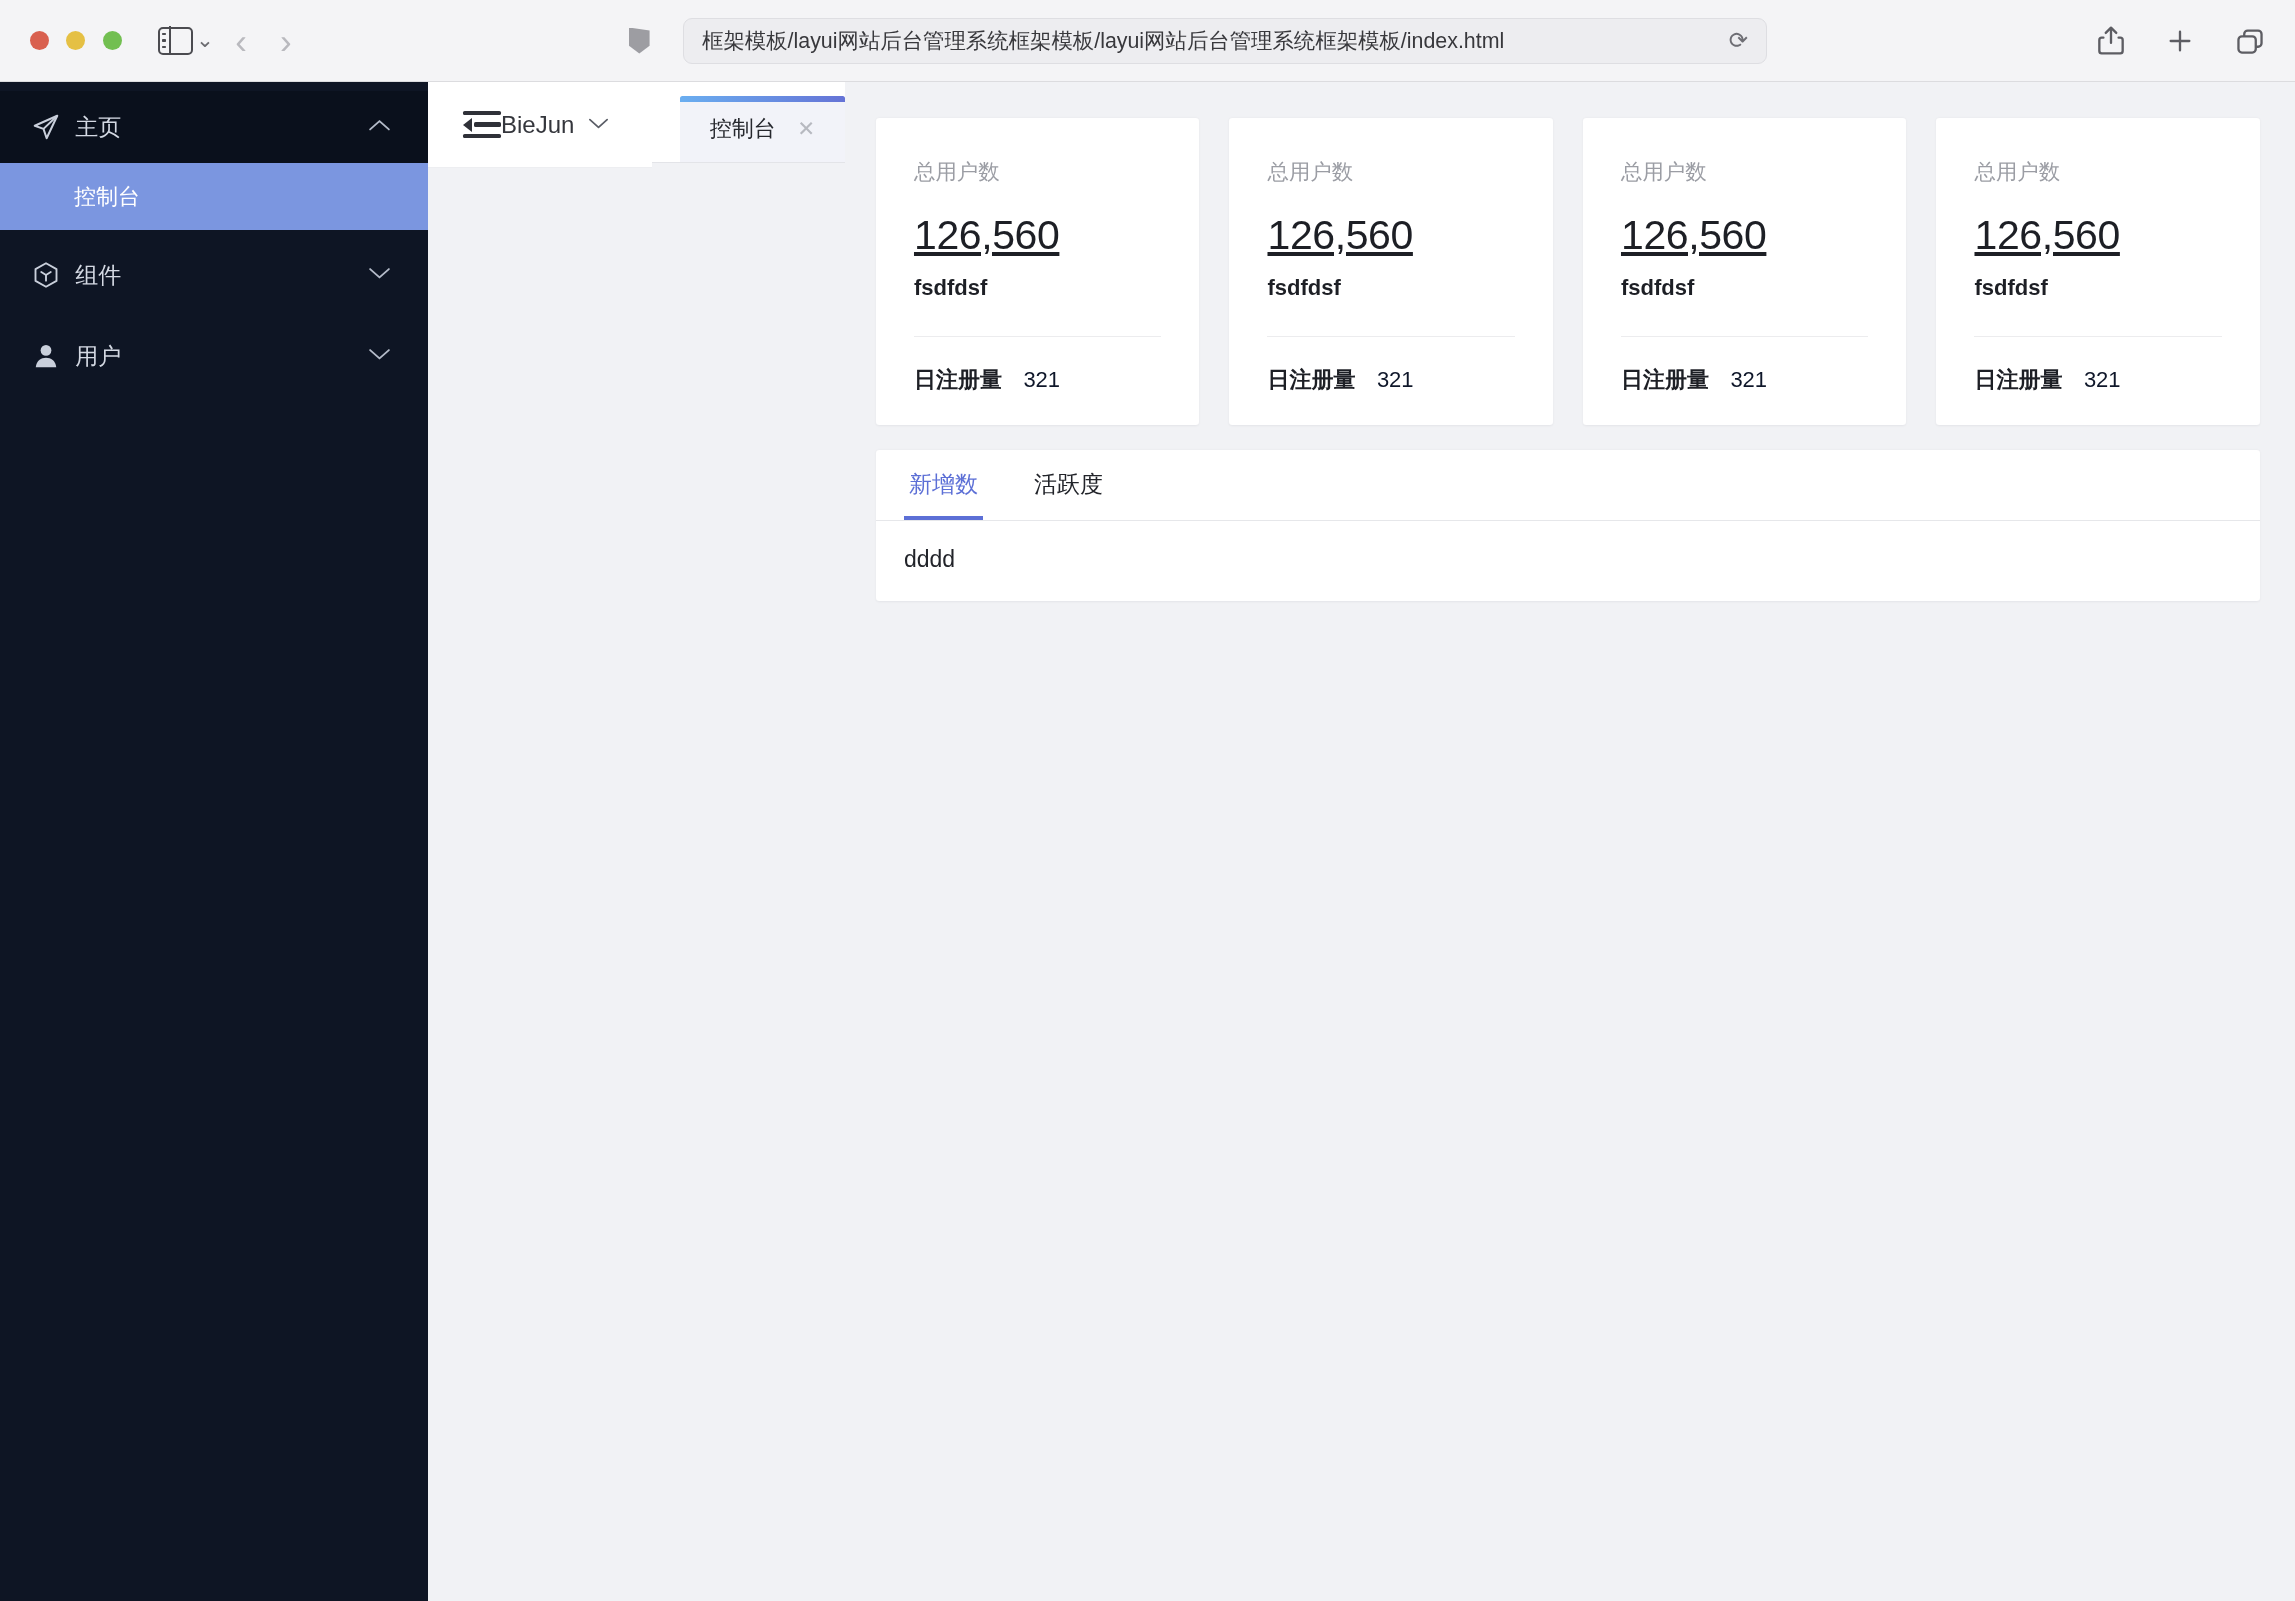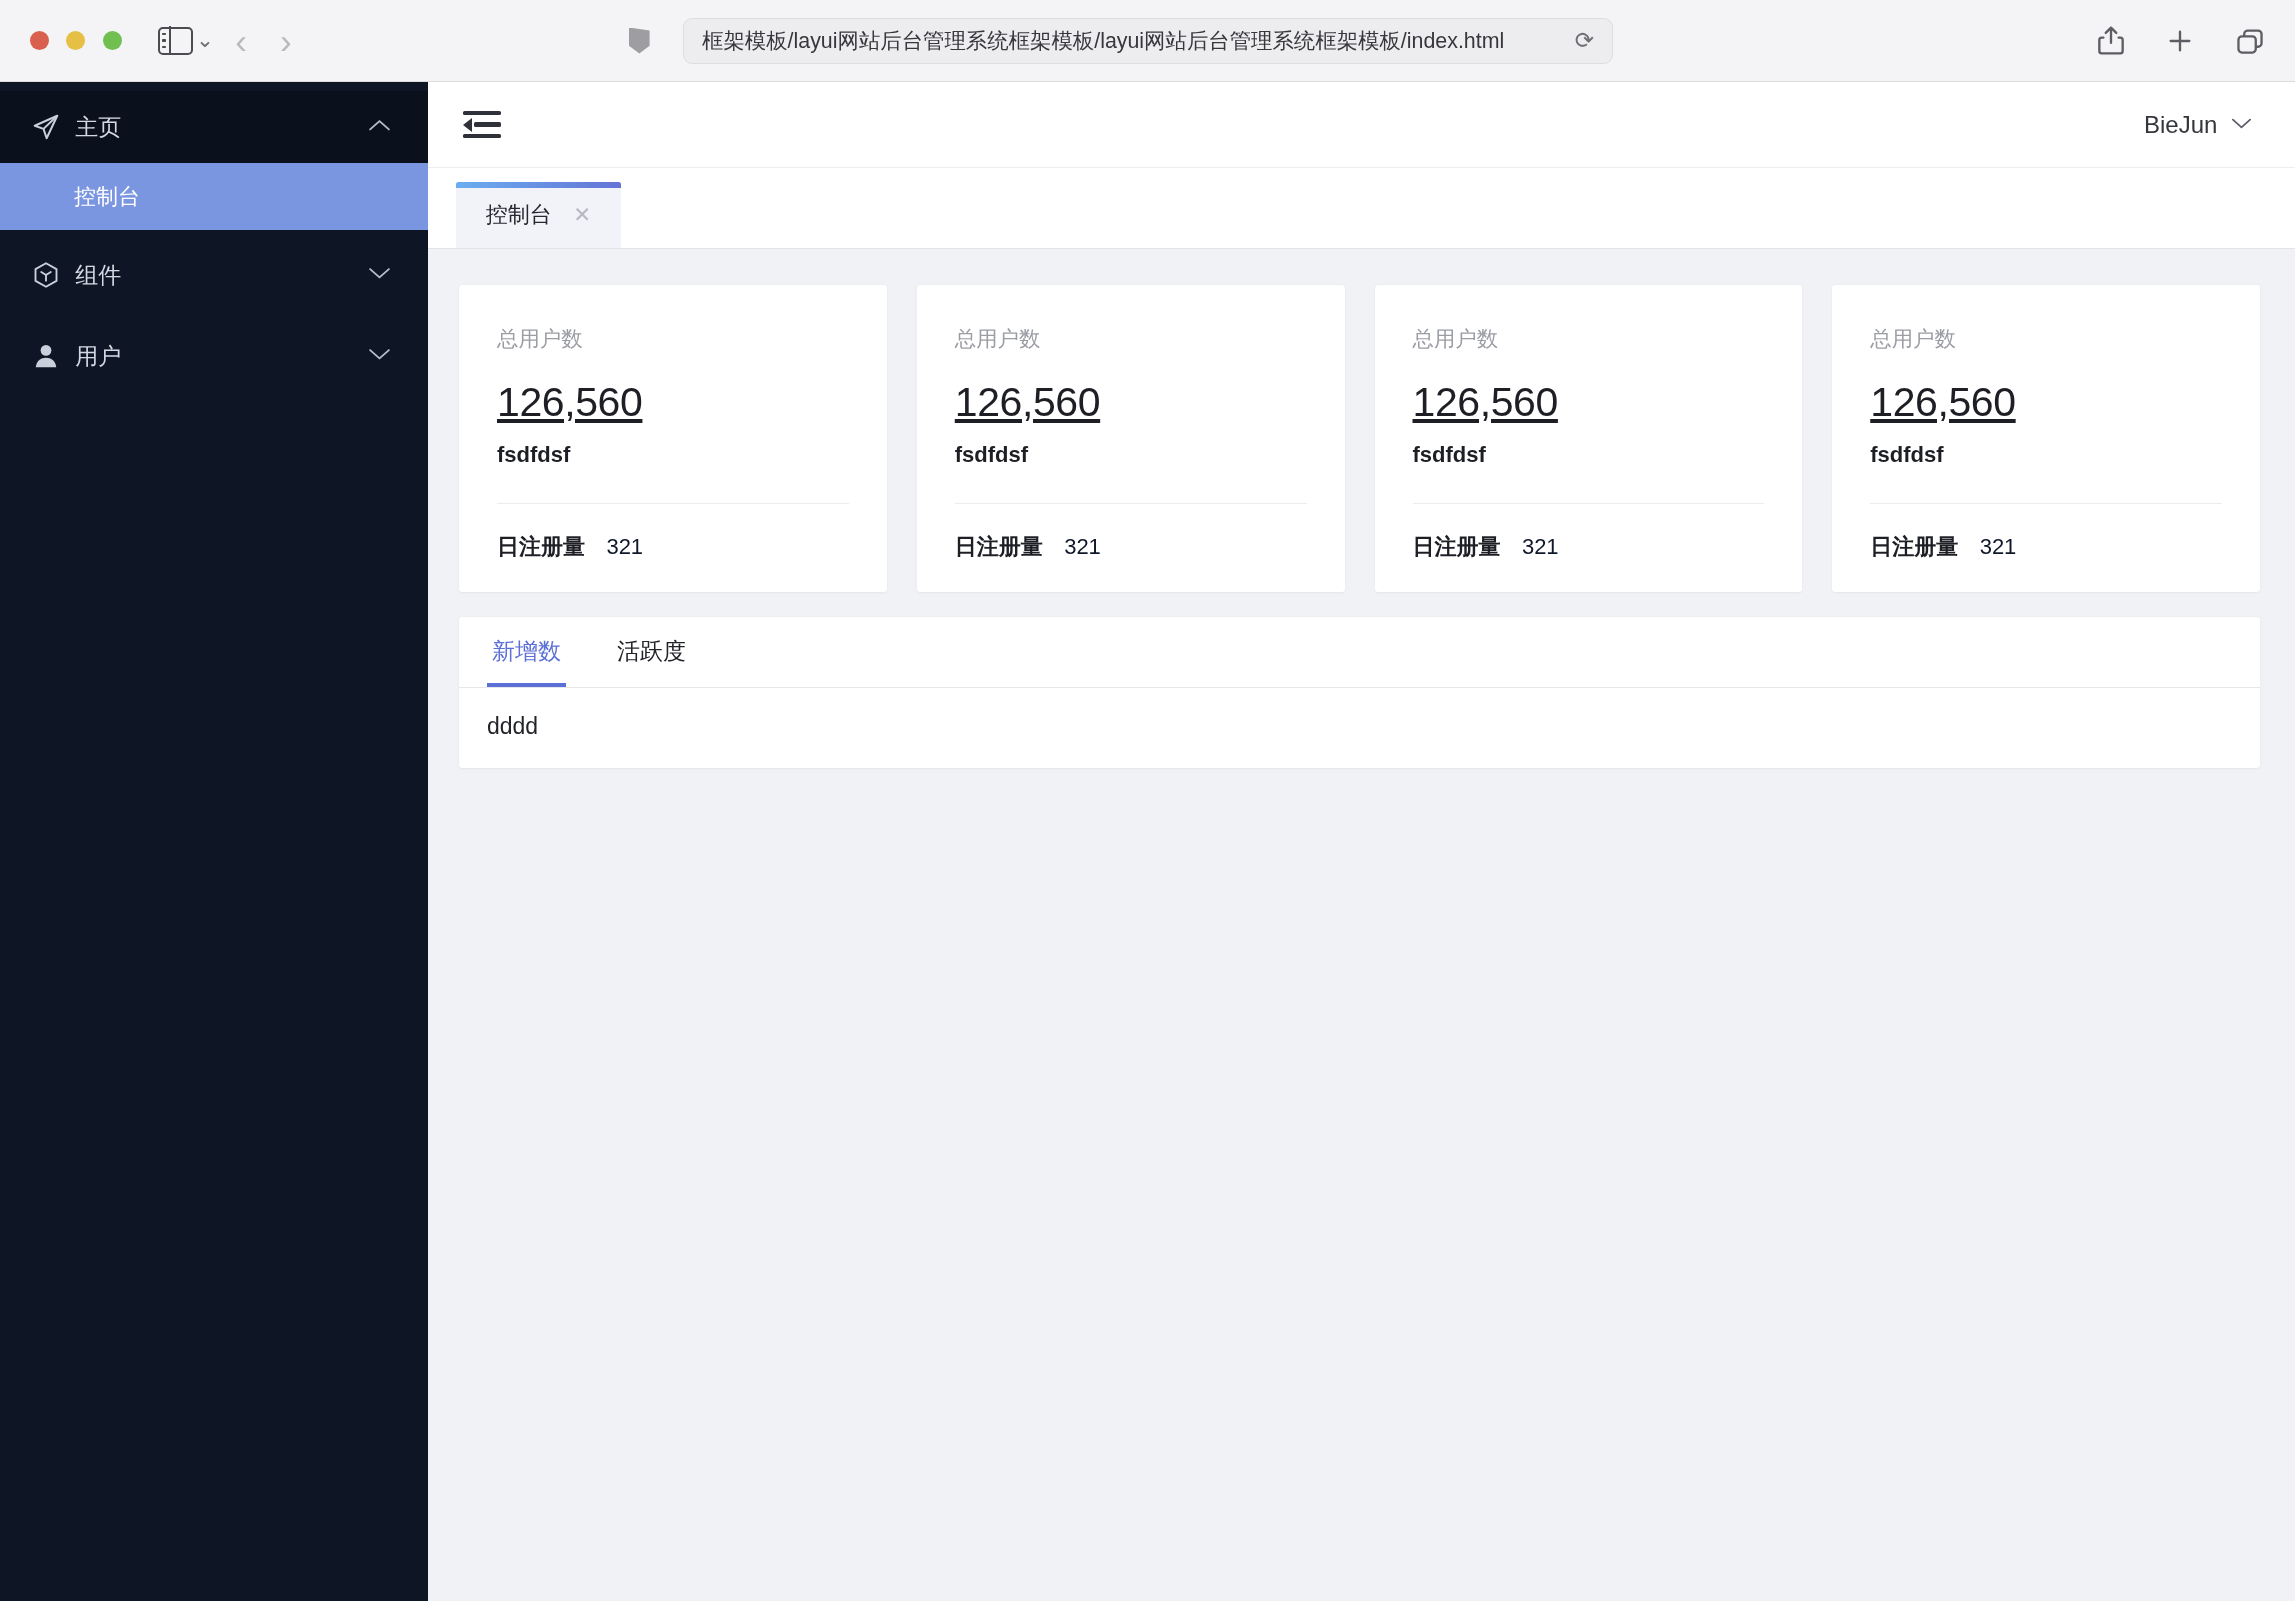--- a/index.html
+++ b/index.html
@@ -45,21 +45,21 @@
   .icon-sidebar i:nth-child(1){ top:4.1px; }
   .icon-sidebar i:nth-child(2){ top:10.7px; }
   .icon-sidebar i:nth-child(3){ top:17.3px; }
 
   .chev-sm { font-size: 21.4px; color:#6b6b70; line-height:1; }
 
   .navbtns { display:flex; gap: 33px; margin-right: 33px; }
   .navarrow { font-size: 35px; color:#b9b9be; line-height: 1; font-weight: 300; }
 
   .urlbar {
-    position: absolute; left: 683px; width: 930px; height: 46px;
+    position: absolute; left: 683px; width: 1084px; height: 46px;
     background: #ededf0; border: 0.8px solid #dedee2; border-radius: 9px;
     display: flex; align-items: center; padding: 0 18px;
     overflow: hidden;
   }
   .urlbar .url-text {
     flex: 1; font-size: 21.4px; color: #38383c;
     white-space: nowrap; overflow: hidden; text-overflow: clip;
     direction: rtl; text-align: left;
   }
   .reload { font-size: 23px; color:#6e6e74; margin-left: 10px; }
@@ -110,21 +110,21 @@
   .menu-item.top { background:#0a101c; }
 
   .sub-item {
     height: 67px; display:flex; align-items:center;
     padding-left: 74px; font-size: 22px; color:#e6ebf5;
     cursor:pointer;
   }
   .sub-item.active { background: #7b96e0; color:#ffffff; }
 
   
-  .main { flex:1; display:flex; flex-direction:column; min-width:0; background:#f1f2f5; }
+  .main { flex:1; display:flex; flex-direction:row; min-width:0; background:#f1f2f5; }
 
   .topbar {
     height: 86px; flex:0 0 86px; background:#ffffff;
     display:flex; align-items:center; padding: 0 35px;
     border-bottom: 0.8px solid #edeef1;
   }
   .collapse-icon { width: 38px; display:flex; flex-direction:column; gap:7.4px; cursor:pointer; }
   .collapse-icon span { height:4.1px; background:#2f3138; border-radius:1.6px; display:block; }
   .collapse-icon .mid { position:relative; display:flex; align-items:center; }
   .collapse-icon .mid .bar { height:4.1px; background:#2f3138; border-radius:1.6px; flex:1; margin-left: 10.7px;}

